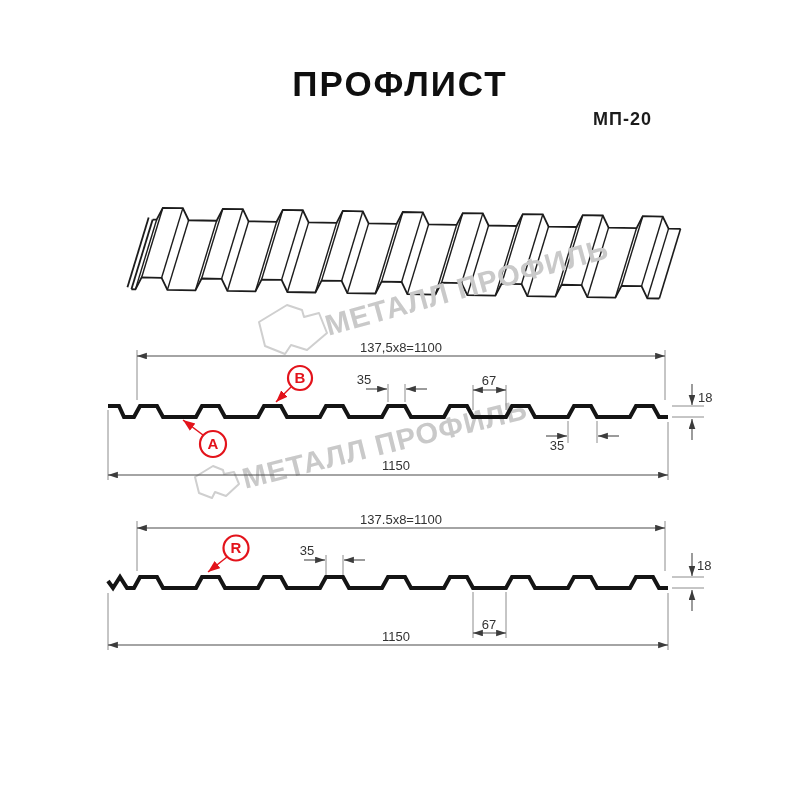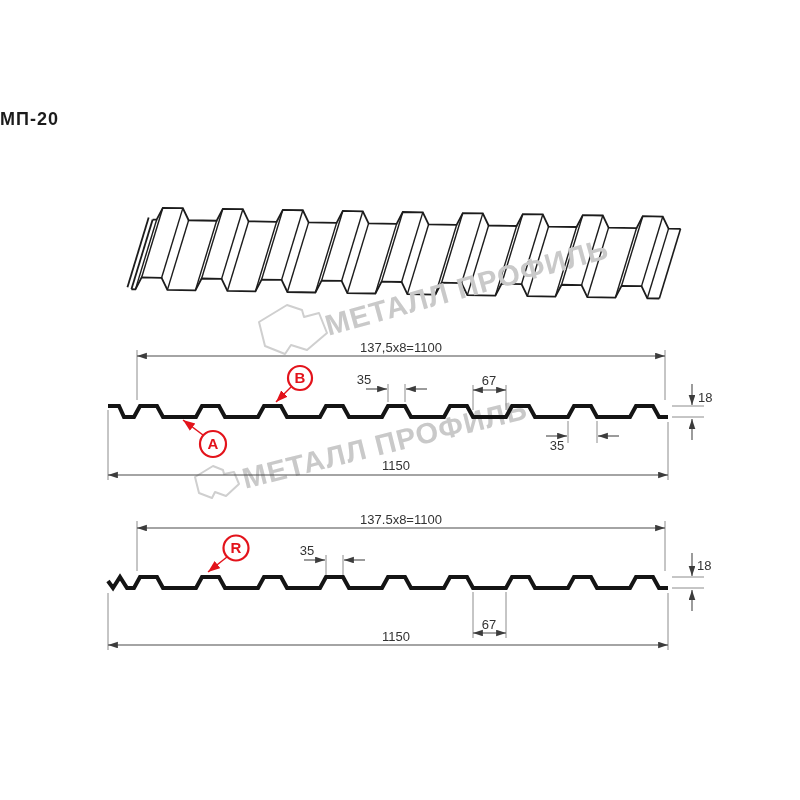--- a/index.html
+++ b/index.html
@@ -1,20 +1,20 @@
 <!DOCTYPE html>
 <html><head>
 <meta charset="utf-8">
 <style>
   html,body{margin:0;padding:0;background:#fff;}
   .stage{position:relative;width:800px;height:800px;background:#fff;overflow:hidden;
          font-family:"Liberation Sans",sans-serif;}
   .page-title{position:absolute;left:0;top:66px;width:800px;text-align:center;
     font-size:35px;font-weight:800;letter-spacing:2px;color:#0f0f0f;line-height:1;}
-  .page-subtitle{position:absolute;left:0;top:110px;width:652px;text-align:left;
+  .page-subtitle{position:absolute;left:0;top:110px;width:652px;text-align:right;
     font-size:18px;font-weight:600;letter-spacing:1px;color:#1b1b1b;line-height:1;}
   .footer-note{position:absolute;left:0;top:704px;width:800px;text-align:center;
     font-size:17px;font-weight:600;letter-spacing:1.4px;color:#2d2d2d;line-height:1.2;}
   .wm-text{position:absolute;white-space:nowrap;font-weight:800;font-size:29px;
     color:#c9c9c9;letter-spacing:1px;line-height:1;transform-origin:left center;}
   .wm1{left:326px;top:312px;transform:rotate(-15.5deg);}
   .wm2{left:243px;top:465px;transform:rotate(-14deg);}
   svg{position:absolute;}
   .profile{fill:none;stroke:#141414;stroke-width:4;stroke-linejoin:miter;}
   .dimtxt{font-family:"Liberation Sans",sans-serif;font-size:13px;fill:#333;}
@@ -24,20 +24,21 @@
   .extl{stroke:#8c8c8c;stroke-width:1;}
   .diml{stroke:#4a4a4a;stroke-width:1.1;}
   .wmlogo{fill:none;stroke:#cfcfcf;stroke-width:2;stroke-linejoin:round;}
   .s3{stroke:#1c1c1c;fill:none;}
 </style>
 </head>
 <body>
 
 <div class="stage">
 
+  <div class="page-title">ПРОФЛИСТ</div>
   <div class="page-subtitle">МП-20</div>
 
   <svg style="left:118px;top:198px" width="570" height="120" viewBox="0 0 570 120">
     <defs>
       <g id="rib3d">
         <line x1="18" y1="96" x2="38" y2="26" class="s3" stroke-width="1.4"></line>
         <line x1="24" y1="84" x2="44" y2="14" class="s3" stroke-width="1.4"></line>
         <line x1="44" y1="84" x2="64" y2="14" class="s3" stroke-width="1.4"></line>
         <line x1="50" y1="96" x2="70" y2="26" class="s3" stroke-width="1.4"></line>
       </g>

